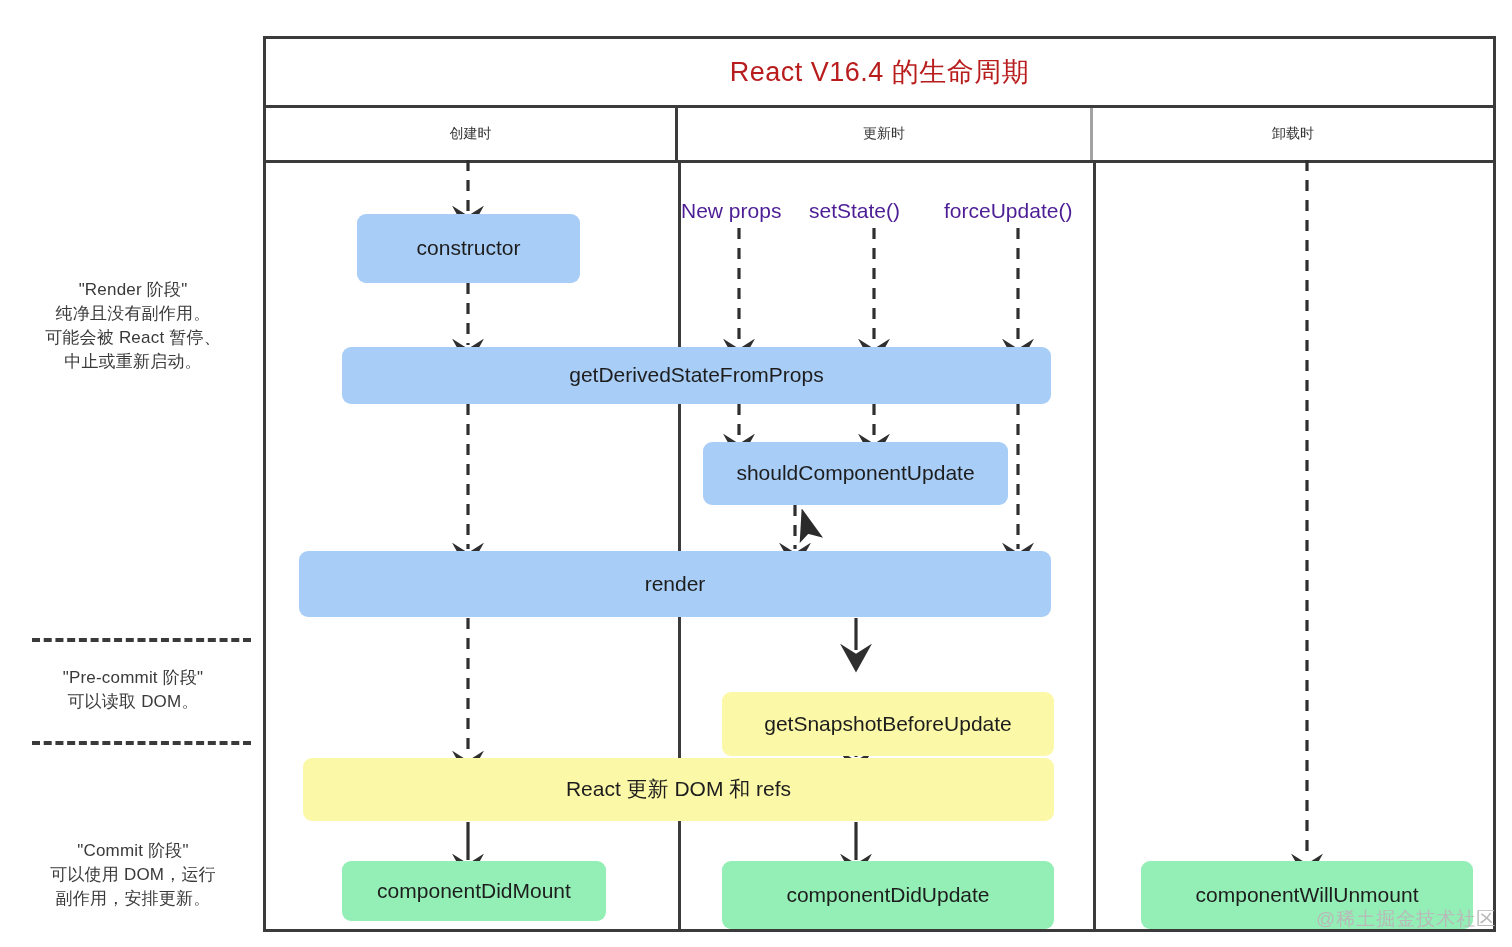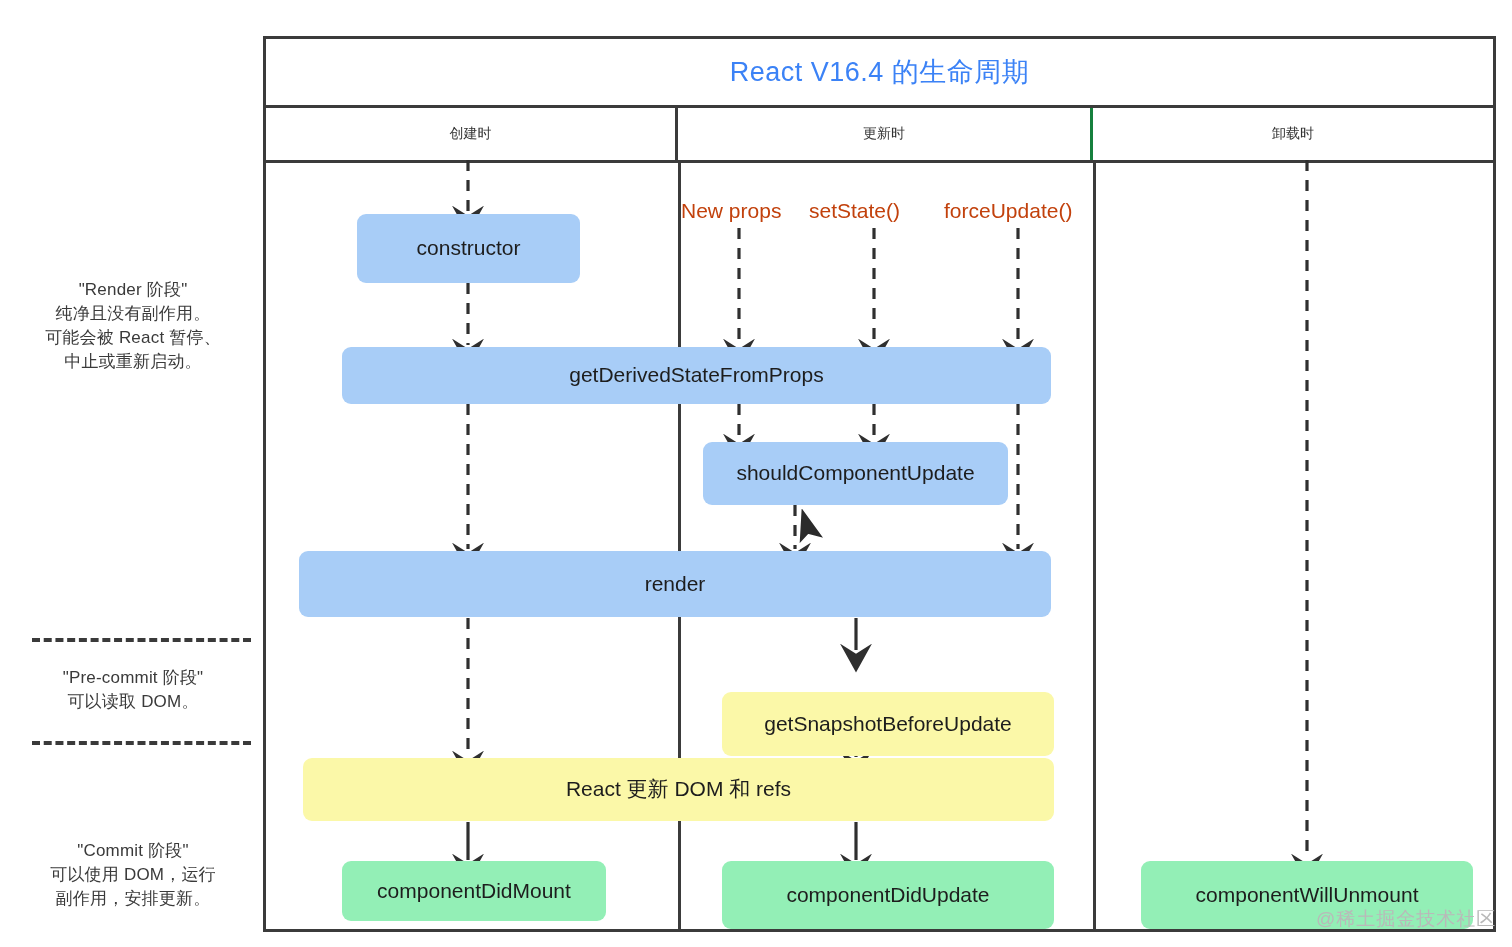--- a/index.html
+++ b/index.html
@@ -59,42 +59,42 @@
     width: 100%;
     height: 69px;
     border-bottom: 3px solid #3b3b3b;
     box-sizing: border-box;
     display: flex;
     align-items: center;
     justify-content: center;
   }
   .title-row .title-text {
     font-size: 27px;
-    color: #3b82f6;
+    color: #b91c1c;
     letter-spacing: 0.5px;
   }
   .head-row {
     position: absolute;
     left: 0; top: 69px;
     width: 100%;
     height: 55px;
     border-bottom: 3px solid #3b3b3b;
     box-sizing: border-box;
     display: flex;
   }
   .head-cell {
     display: flex;
     align-items: center;
     justify-content: center;
     font-size: 14px;
     color: #333333;
     box-sizing: border-box;
   }
   .head-cell.c1 { width: 412px; border-right: 3px solid #3b3b3b; }
-  .head-cell.c2 { width: 415px; border-right: 3px solid #15803d; }
+  .head-cell.c2 { width: 415px; border-right: 3px solid #a3a3a3; }
   .head-cell.c3 { flex: 1; }
 
   
   .col-div {
     position: absolute;
     width: 0;
     border-left: 3px solid #3b3b3b;
     top: 124px;
     height: 769px;
   }
@@ -117,21 +117,21 @@
     z-index: 5;
   }
   .lc-blue   { background: #a8cdf7; }
   .lc-yellow { background: #fbf8a8; }
   .lc-green  { background: #93efb6; }
 
   
   .trigger-label {
     position: absolute;
     font-size: 21px;
-    color: #c2410c;
+    color: #4c1d95;
     white-space: nowrap;
     z-index: 6;
   }
 
   
   .conn {
     position: absolute;
     z-index: 2;
   }
   .conn svg { display: block; overflow: visible; }

